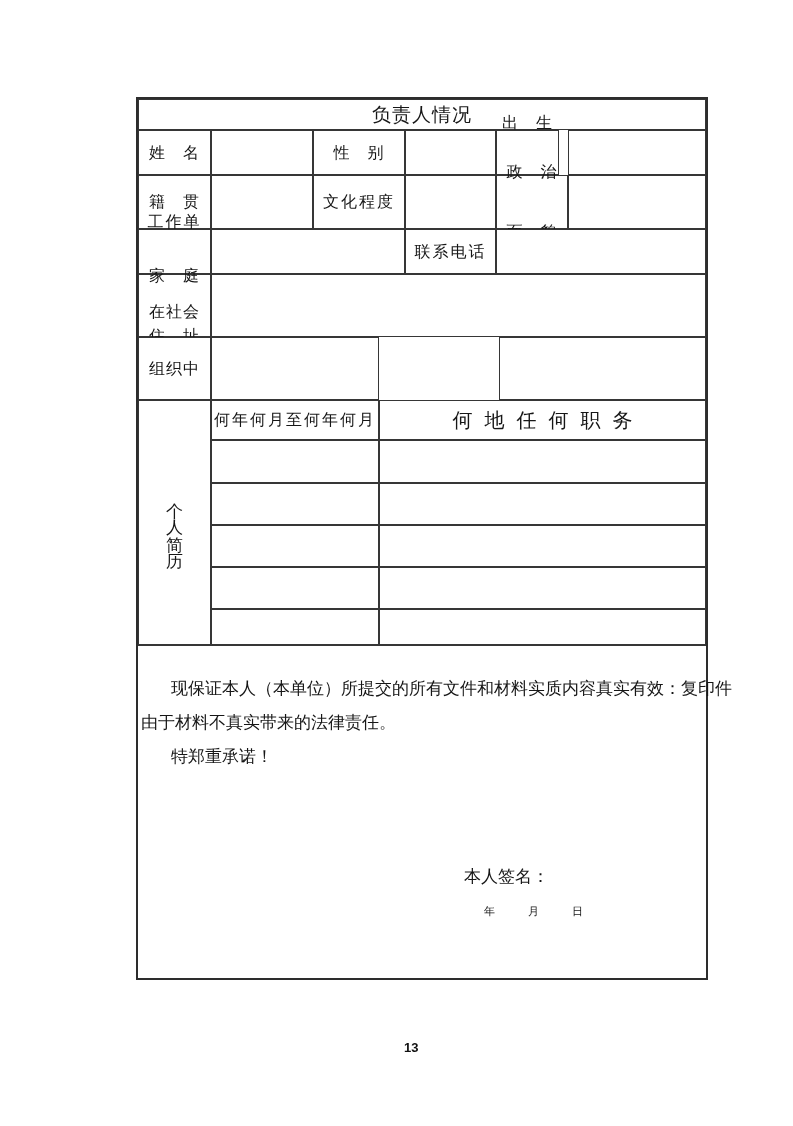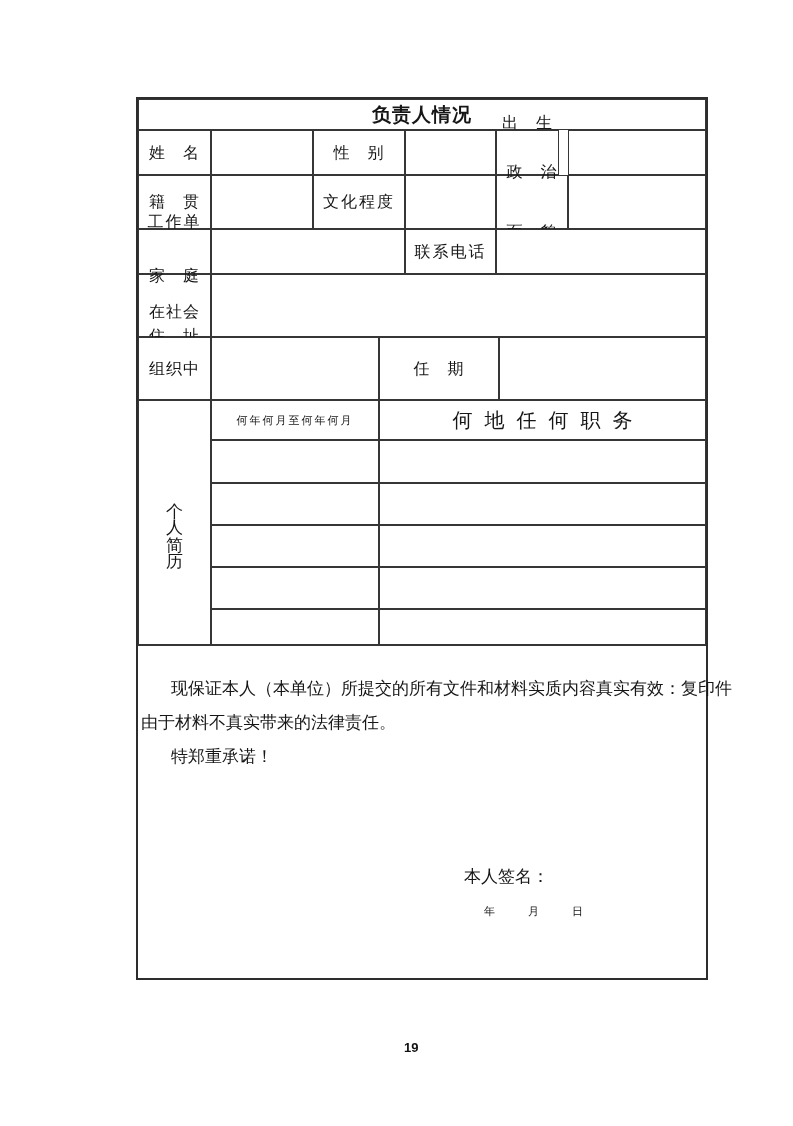--- a/index.html
+++ b/index.html
@@ -20,42 +20,42 @@
   .cell{
     position:absolute;
     box-sizing:border-box;
     border:1px solid #363636;
     background:#fff;
   }
   .cell.noborder{border:none;border-top:1px solid #363636;}
   .title-cell{
     display:flex;align-items:center;justify-content:center;
     font-family:"Liberation Sans","DejaVu Sans",sans-serif;
-    font-weight:bold;font-size:19px;letter-spacing:1px;
+    font-weight:normal;font-size:19px;letter-spacing:1px;
   }
   .lbl{
     display:flex;align-items:center;justify-content:center;
     text-align:center;
     font-size:16px;line-height:20px;
     letter-spacing:1px;
     white-space:pre;
   }
   .lbl .lines div{white-space:pre;}
   .sp2{letter-spacing:2px;}
   .val{background:#fff;}
   .vert-lbl{
     display:flex;align-items:center;justify-content:center;
     font-size:17px;
   }
   .vert-lbl .vt{
     writing-mode:vertical-rl;
     letter-spacing:17px;
     white-space:pre;
   }
-  .hdr1{font-size:11px;letter-spacing:2px;font-family:Liberation Serif, serif;}
+  .hdr1{font-size:16px;letter-spacing:2px;font-family:Liberation Serif, serif;}
   .hdr2{font-size:20px;letter-spacing:12px;text-indent:12px;}
   .decl-text{
     position:absolute;left:3px;top:26px;width:560px;
     font-size:17px;line-height:34px;
     white-space:nowrap;
   }
   .decl-line{white-space:nowrap;}
   .indent{text-indent:30px;}
   .sig-line{
     position:absolute;left:326px;top:218px;
@@ -122,21 +122,20 @@
     <div class="cell val" style="left:73px;top:175px;width:495px;height:63px;"></div>
 
     <div class="cell lbl" style="left:0;top:238px;width:73px;height:63px;line-height:19px;">
       <div class="lines">
         <div>在社会</div>
         <div>组织中</div>
         <div>职　务</div>
       </div>
     </div>
     <div class="cell val" style="left:73px;top:238px;width:168px;height:63px;"></div>
-    <div class="cell lbl" style="left:241px;top:238px;width:120px;height:63px;">任　期</div>
     <div class="cell val" style="left:361px;top:238px;width:207px;height:63px;"></div>
 
     <div class="cell vert-lbl" style="left:0;top:301px;width:73px;height:245px;">
       <div class="vt">个人简历</div>
     </div>
     <div class="cell lbl hdr1" style="left:73px;top:301px;width:168px;height:40px;">何年何月至何年何月</div>
     <div class="cell lbl hdr2" style="left:241px;top:301px;width:327px;height:40px;">何地任何职务</div>
 
     <div class="cell val" style="left:73px;top:341px;width:168px;height:43px;"></div>
     <div class="cell val" style="left:241px;top:341px;width:327px;height:43px;"></div>
@@ -158,14 +157,14 @@
         <div class="decl-line indent">现保证本人（本单位）所提交的所有文件和材料实质内容真实有效：复印件</div>
         <div class="decl-line">由于材料不真实带来的法律责任。</div>
         <div class="decl-line indent">特郑重承诺！</div>
       </div>
       <div class="sig-line">本人签名：</div>
       <div class="date-line">年　　　月　　　日</div>
     </div>
 
   </div>
 
-  <div class="page-num">19</div>
+  <div class="page-num">13</div>
 </div>
 
 </body></html>

